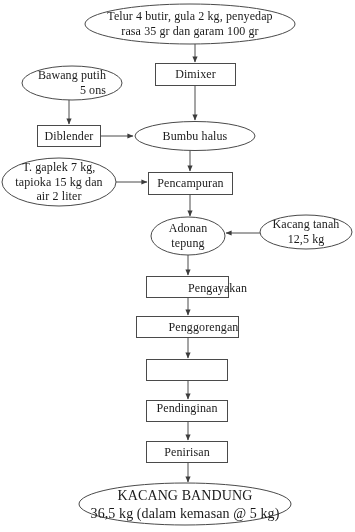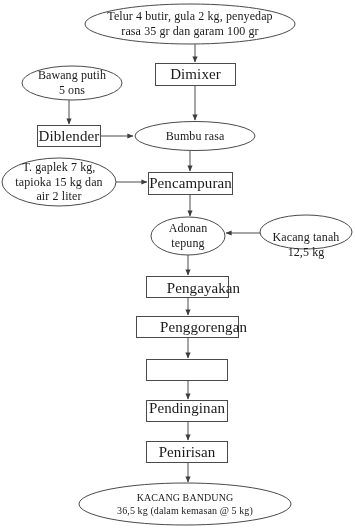--- a/index.html
+++ b/index.html
@@ -35,23 +35,23 @@
     align-items: center;
     justify-content: center;
     text-align: center;
     line-height: 1.22;
     color: #1a1a1a;
     font-size: 9.2px;
     letter-spacing: 0.1px;
     pointer-events: none;
     white-space: pre-line;
   }
-  .label-box { font-size: 15px; }
+  .label-box { font-size: 12px; }
   .label-ellipse { font-size: 12px; }
-  .label-terminal { font-size: 10px; }
+  .label-terminal { font-size: 14px; }
 </style>
 </head>
 <body>
 
 <div id="diagram-root">
 
   <svg id="flow-svg" viewBox="0 0 355 532" xmlns="http://www.w3.org/2000/svg">
     <defs>
       <marker id="arrowhead" markerWidth="7" markerHeight="7" refX="5.6" refY="3" orient="auto" markerUnits="userSpaceOnUse">
         <path d="M0,0.4 L6,3 L0,5.6 z" fill="#3c3c3c"></path>
@@ -118,40 +118,40 @@
 
       <line x1="188" y1="462.5" x2="188" y2="482" marker-end="url(#arrowhead)"></line>
     </g>
   </svg>
 
   <div class="node-label label-ellipse" style="left:85px; top:4px; width:210px; height:40px;">Telur 4 butir, gula 2 kg, penyedap
 rasa 35 gr dan garam 100 gr</div>
 
   <div class="node-label label-box" style="left:155px; top:63px; width:81px; height:23px;">Dimixer</div>
 
-  <div class="node-label label-ellipse" style="left:22px; top:66px; width:100px; height:34px;">Bawang putih
+  <div class="node-label label-ellipse" style="left:22px; top:66px; width:100px; height:34px;text-align:right;">Bawang putih
 5 ons</div>
 
   <div class="node-label label-box" style="left:37px; top:125px; width:64px; height:22px;">Diblender</div>
 
-  <div class="node-label label-ellipse" style="left:135px; top:122px; width:120px; height:29px;">Bumbu rasa</div>
+  <div class="node-label label-ellipse" style="left:135px; top:122px; width:120px; height:29px;">Bumbu halus</div>
 
   <div class="node-label label-ellipse" style="left:2px; top:158px; width:114px; height:48px;">T. gaplek 7 kg,
 tapioka 15 kg dan
 air 2 liter</div>
 
   <div class="node-label label-box" style="left:148px; top:172px; width:85px; height:23px;">Pencampuran</div>
 
   <div class="node-label label-ellipse" style="left:151px; top:217px; width:74px; height:38px;">Adonan
 tepung</div>
 
-  <div class="node-label label-ellipse" style="left:260px; top:228px; width:92px; height:34px;">Kacang tanah
+  <div class="node-label label-ellipse" style="left:260px; top:215px; width:92px; height:34px;">Kacang tanah
 12,5 kg</div>
 
-  <div class="node-label label-box" style="left:146px; top:276px; width:83px; height:24px;padding-left:16px;">Pengayakan</div>
+  <div class="node-label label-box" style="left:160px; top:276px; width:83px; height:24px;padding-left:16px;">Pengayakan</div>
 
   <div class="node-label label-box" style="left:152px; top:316px; width:103px; height:22px;">Penggorengan</div>
 
 
   <div class="node-label label-box" style="left:146px; top:400px; width:82px; height:16px;">Pendinginan</div>
 
   <div class="node-label label-box" style="left:146px; top:441px; width:82px; height:22px;">Penirisan</div>
 
   <div class="node-label label-terminal" style="left:79px; top:484px; width:212px; height:41px;">KACANG BANDUNG
 36,5 kg (dalam kemasan @ 5 kg)</div>

